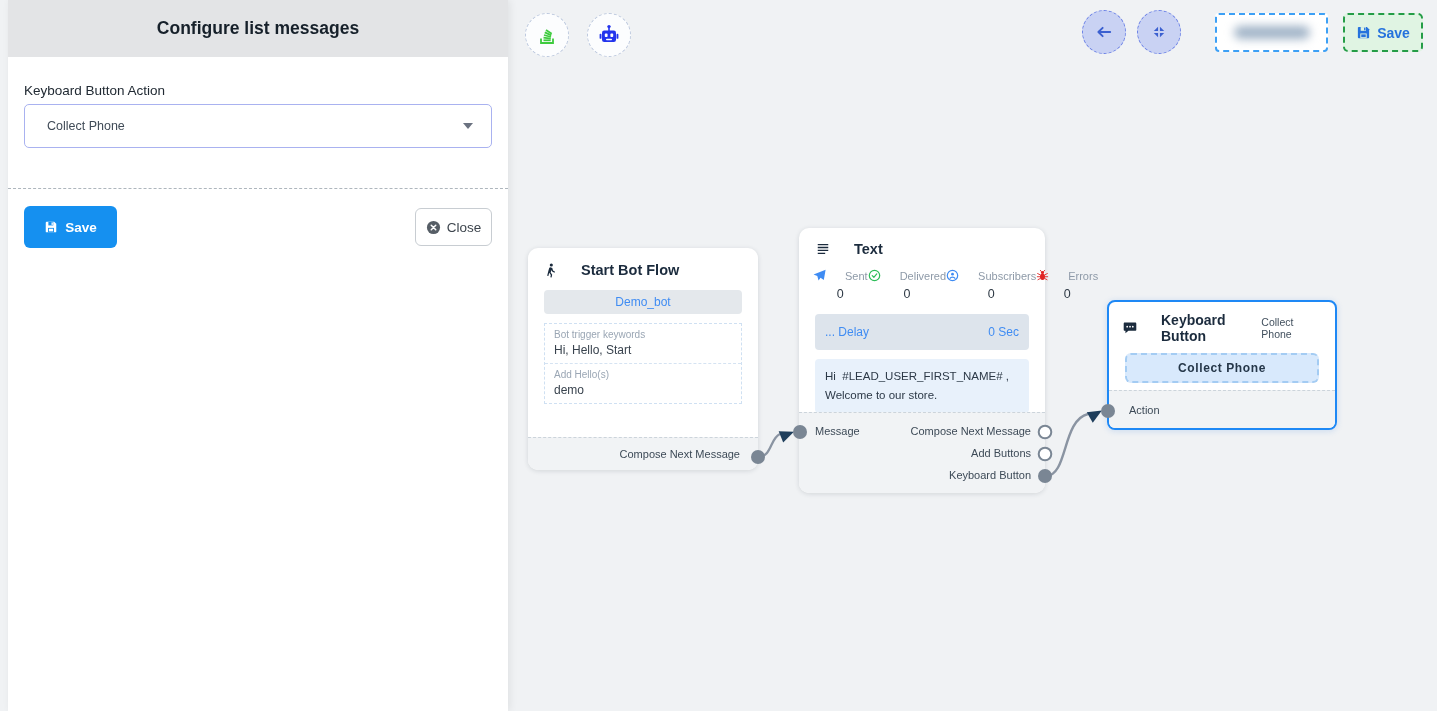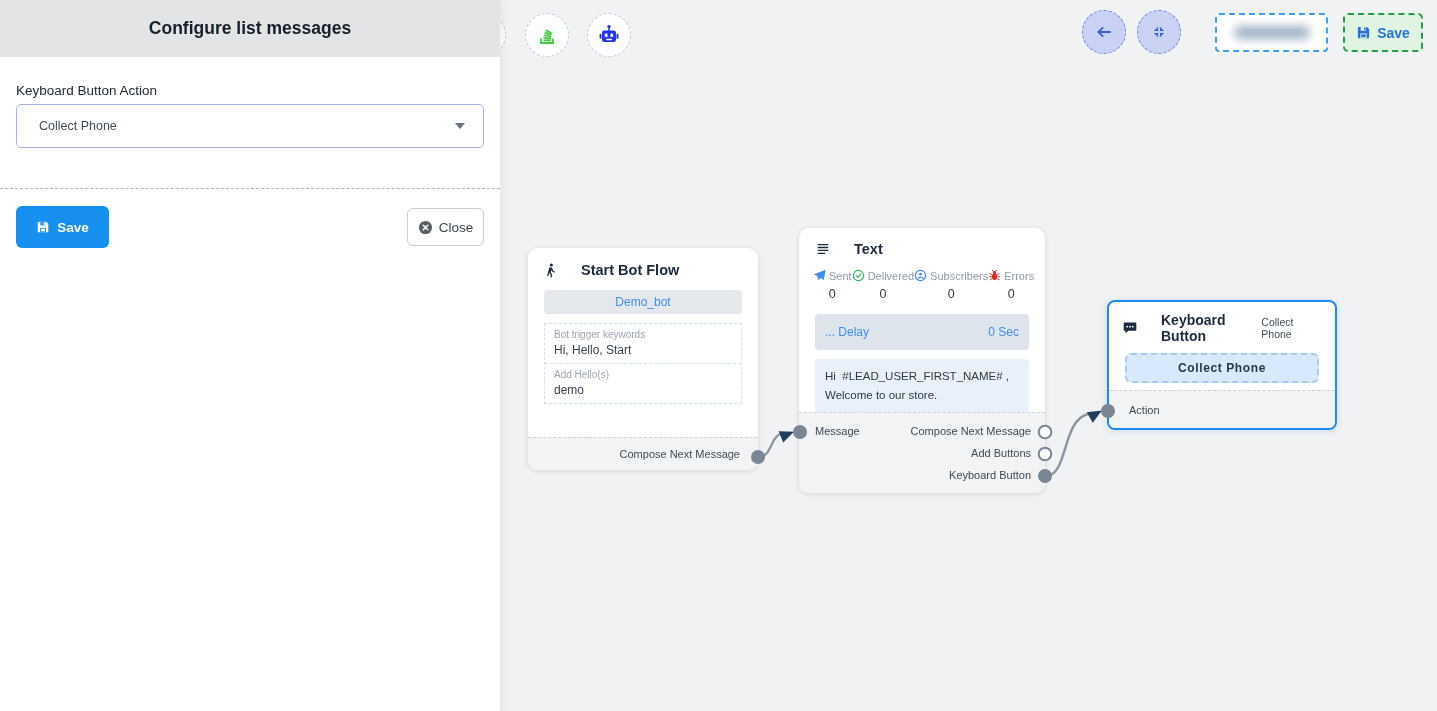--- a/index.html
+++ b/index.html
@@ -73,21 +73,21 @@
   .field .val { font-size:12px; color:#39434e; }
   #node-start .node-footer {
     height:33px; display:flex; align-items:center; justify-content:flex-end;
     padding-right:18px;
   }
 
   #node-text { left:799px; top:228px; width:246px; height:265px; }
   #node-text .node-title { padding:13px 17px 10px; }
   .stats { display:flex; justify-content:space-between; padding:2px 14px 0; }
   .stat { text-align:center; }
-  .stat-top { display:flex; align-items:center; gap:3px;
+  .stat-top { display:flex; align-items:center; gap:19px;
               font-size:11px; color:#8e9aa8; }
   .stat-val { font-size:12.5px; color:#2f3a46; margin-top:5px; }
   .delay-bar {
     margin:13px 16px 0; height:36px; background:#dde4ec; border-radius:4px;
     display:flex; align-items:center; justify-content:space-between;
     padding:0 10px; font-size:12px; color:#3f8cf3; cursor:pointer;
   }
   .msg-box {
     margin:9px 16px 0; background:#e8f1fb; border-radius:4px;
     padding:8px 10px; font-size:11.5px; color:#2c3947; line-height:1.65;
@@ -115,21 +115,21 @@
   }
   #node-kb .node-footer {
     height:38px; display:flex; align-items:center; padding-left:20px;
     border-radius:0 0 6px 6px;
   }
 
   .edges { position:absolute; inset:0; z-index:5; pointer-events:none; }
 
   
   .panel {
-    position:absolute; left:0; top:0; width:500px; height:711px; z-index:10;
+    position:absolute; left:8px; top:0; width:500px; height:711px; z-index:10;
     background:#ffffff; box-shadow:2px 0 8px rgba(0,0,0,.07);
   }
   .panel-header {
     height:57px; background:#e3e4e6;
     display:flex; align-items:center; justify-content:center;
     font-size:17.5px; font-weight:700; color:#16202a;
   }
   .panel-label {
     margin:26px 16px 0; font-size:13.5px; color:#212a33;
   }

